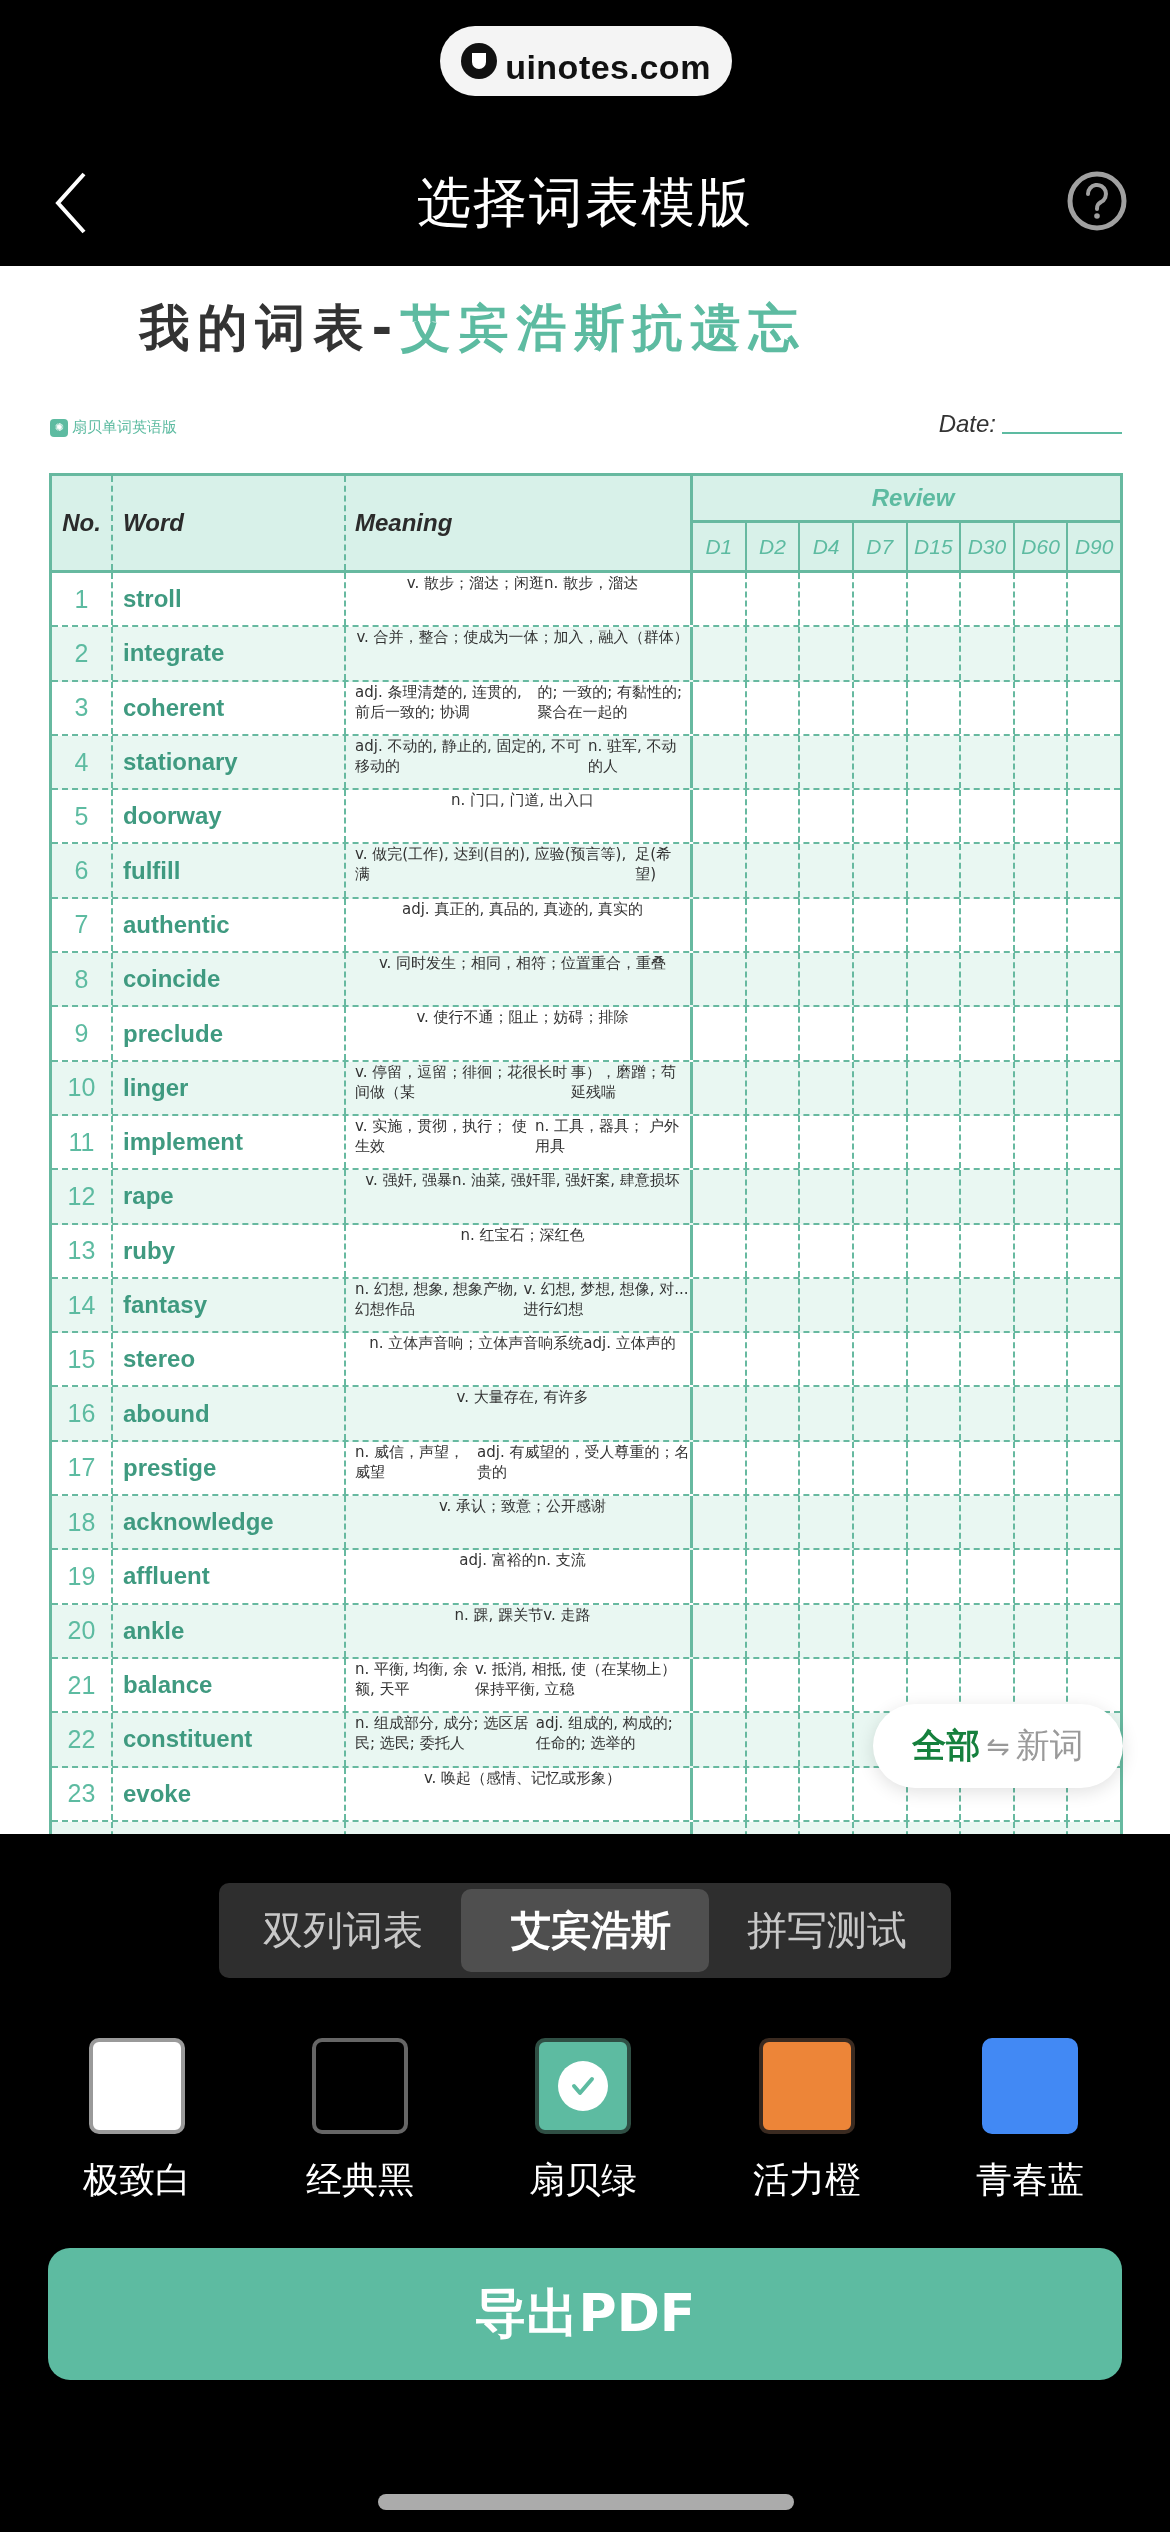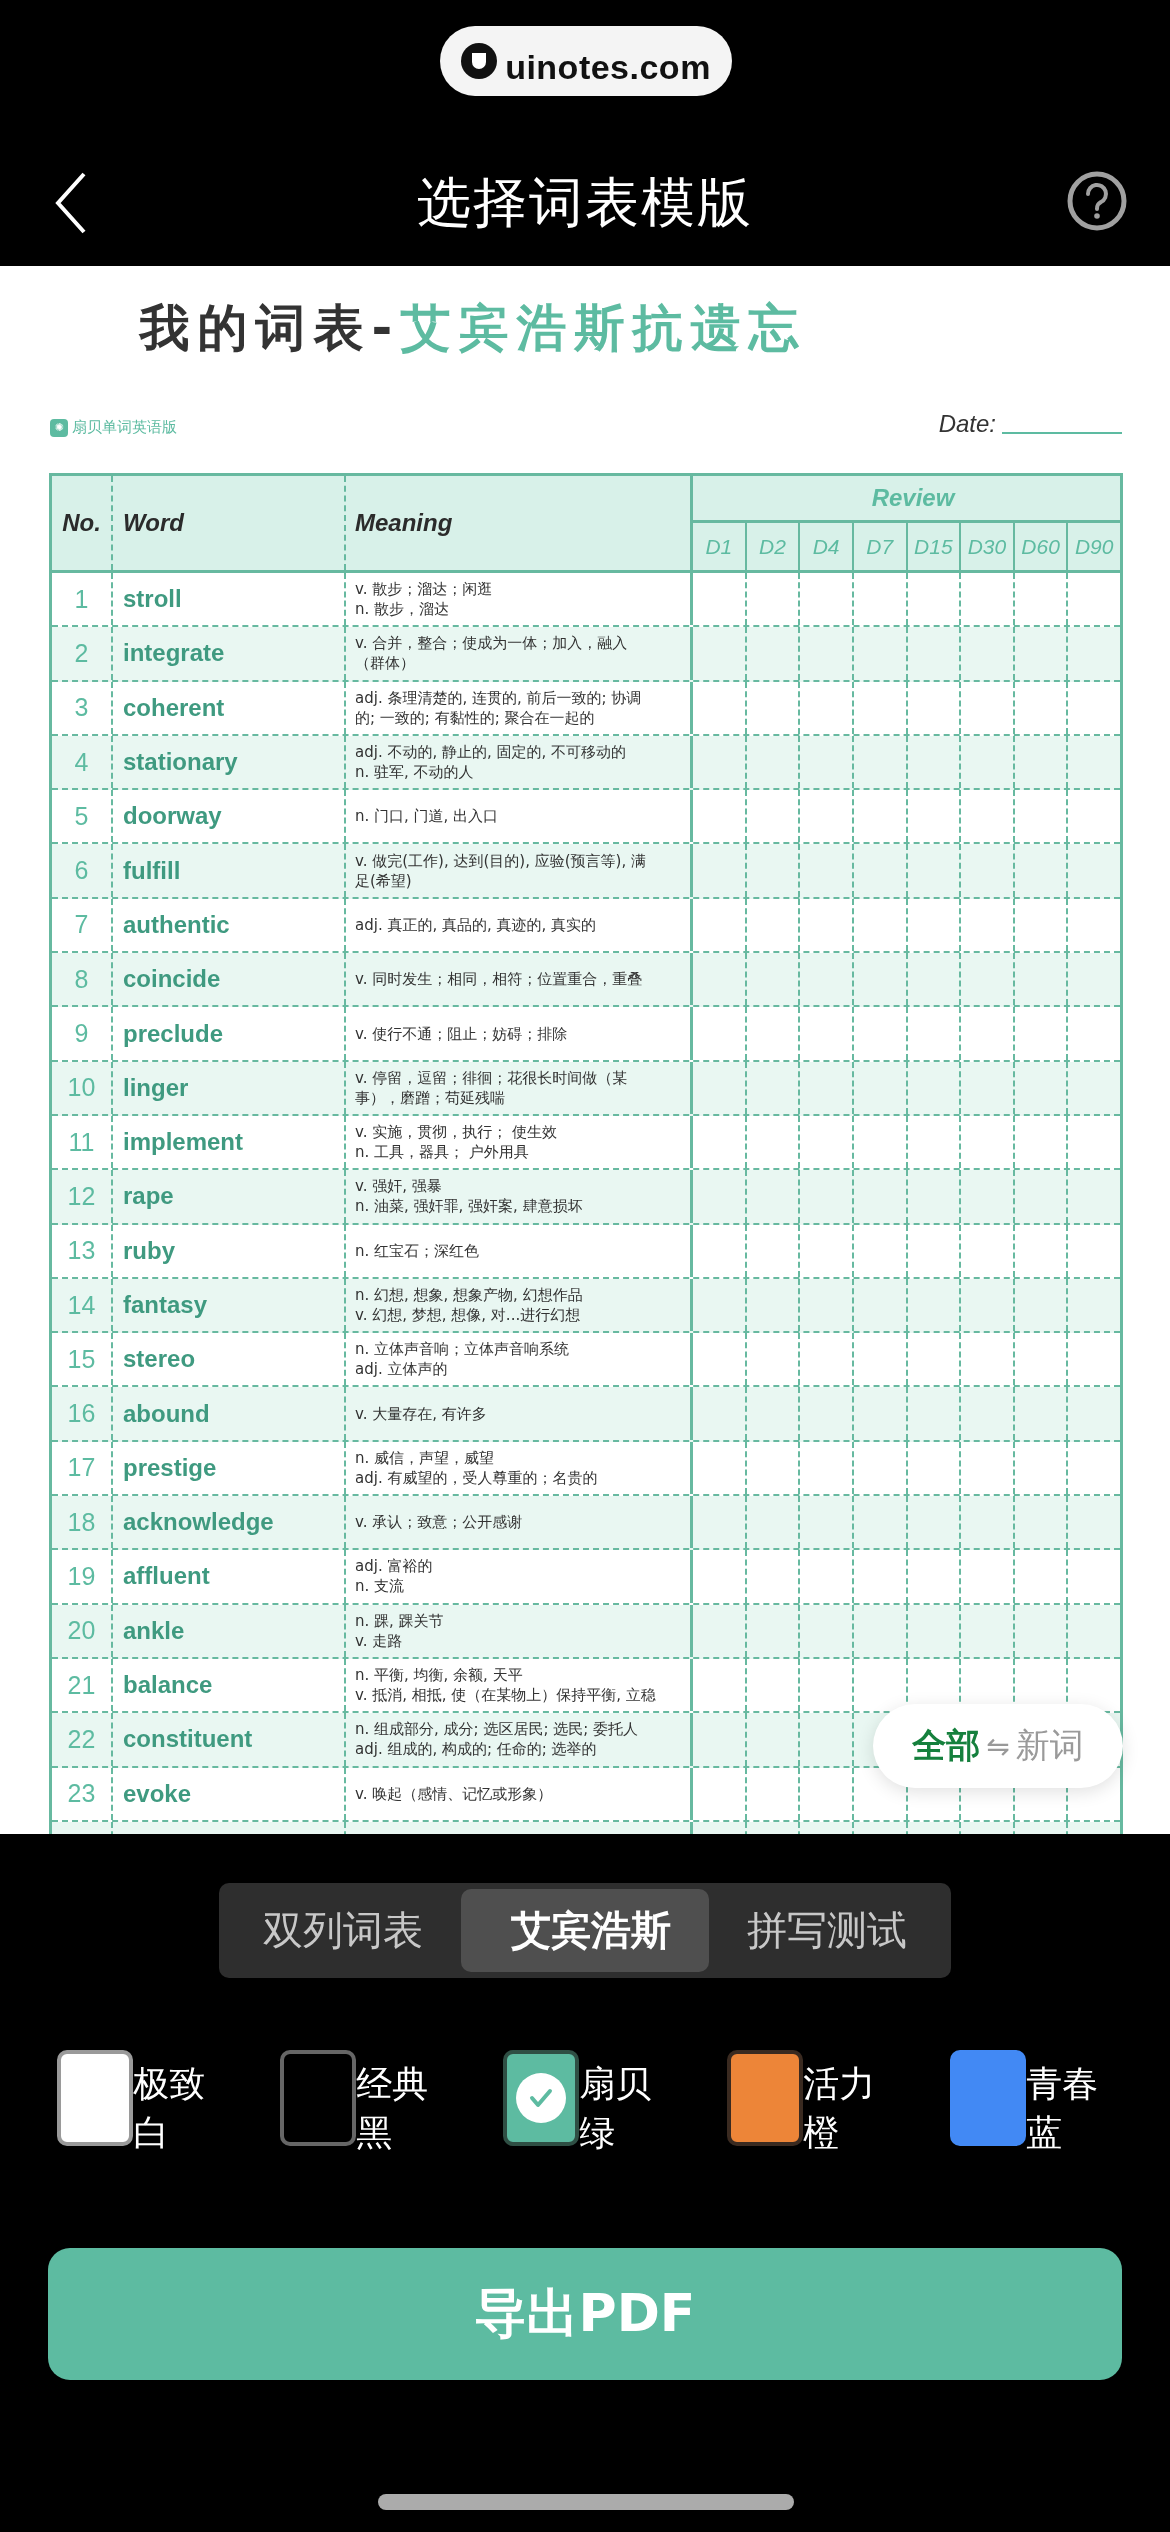--- a/index.html
+++ b/index.html
@@ -36,36 +36,36 @@
   .review-head { flex: 1; border-left: 3px solid #67b9a0; display: flex; flex-direction: column; }
   .review-title { height: 47px; border-bottom: 3px solid #67b9a0; display: flex; align-items: center; justify-content: center; font-family: "Liberation Sans", sans-serif; font-style: italic; font-weight: 700; font-size: 24px; color: #5dbba1; padding-left: 13px; }
   .review-days { flex: 1; display: flex; }
   .day { flex: 1; display: flex; align-items: center; justify-content: center; font-family: "Liberation Sans", sans-serif; font-style: italic; font-size: 21px; color: #5dbba1; border-right: 2px solid #67b9a0; }
   .day:last-child { border-right: none; }
 
   .row { display: flex; height: 54.3px; border-bottom: 2px dashed #67b9a0; }
   .row.alt { background: #e9f7f2; }
   .cell-no { width: 61px; flex: none; display: flex; align-items: center; justify-content: center; font-family: "Liberation Sans", sans-serif; font-size: 25px; color: #5dbba1; border-right: 2px dashed #67b9a0; }
   .cell-word { width: 233px; flex: none; display: flex; align-items: center; padding-left: 10px; font-family: "Liberation Sans", sans-serif; font-size: 24px; font-weight: 600; color: #3f9a80; border-right: 2px dashed #67b9a0; }
-  .cell-mean { width: 344px; flex: none; display: flex; flex-direction: column; justify-content: center; padding-left: 9px; font-size: 15px; color: #333; line-height: 20px; overflow: hidden; }
+  .cell-mean { width: 344px; flex: none; display: flex; flex-direction: row; justify-content: center; padding-left: 9px; font-size: 15px; color: #333; line-height: 20px; overflow: hidden; }
   .cell-review { flex: 1; display: flex; border-left: 3px solid #67b9a0; }
   .cell-review span { flex: 1; border-right: 2px dashed #67b9a0; }
   .cell-review span:last-child { border-right: none; }
 
   .toggle-pill { position: absolute; left: 873px; top: 1704px; width: 250px; height: 84px; border-radius: 42px; background: #fff; box-shadow: 0 4px 18px rgba(0,0,0,0.12); display: flex; align-items: center; justify-content: center; gap: 6px; font-size: 34px; }
   .toggle-pill .opt-on { color: #15803d; font-weight: 700; }
   .toggle-pill .swap { color: #999; font-size: 28px; }
   .toggle-pill .opt-off { color: #9a9a9a; }
 
   .segmented { position: absolute; left: 219px; top: 1883px; width: 732px; height: 95px; background: #2e2e2e; border-radius: 10px; display: flex; align-items: center; padding: 6px; }
   .seg { flex: 1; height: 83px; display: flex; align-items: center; justify-content: center; font-size: 40px; color: #c8c8c8; border-radius: 10px; }
   .seg.active { background: #4f4f4f; color: #fff; font-weight: 700; padding-left: 12px; }
 
   .themes { position: absolute; left: 0; top: 2038px; width: 1170px; height: 160px; }
-  .theme { position: absolute; top: 0; width: 160px; display: flex; flex-direction: row; align-items: center; }
+  .theme { position: absolute; top: 0; width: 160px; display: flex; flex-direction: column; align-items: center; }
   .swatch { width: 96px; height: 96px; border-radius: 10px; display: flex; align-items: center; justify-content: center; }
   .theme-label { margin-top: 22px; font-size: 36px; color: #fff; }
   .check { width: 50px; height: 50px; border-radius: 50%; background: #fff; display: flex; align-items: center; justify-content: center; }
 
   .export-btn { position: absolute; left: 48px; top: 2248px; width: 1074px; height: 132px; border-radius: 22px; background: #5dbba1; display: flex; align-items: center; justify-content: center; font-size: 52px; color: #fff; font-weight: 600; }
   .home-indicator { position: absolute; left: 378px; top: 2494px; width: 416px; height: 16px; border-radius: 8px; background: #ababab; }
 </style>
 </head>
 <body>
 

